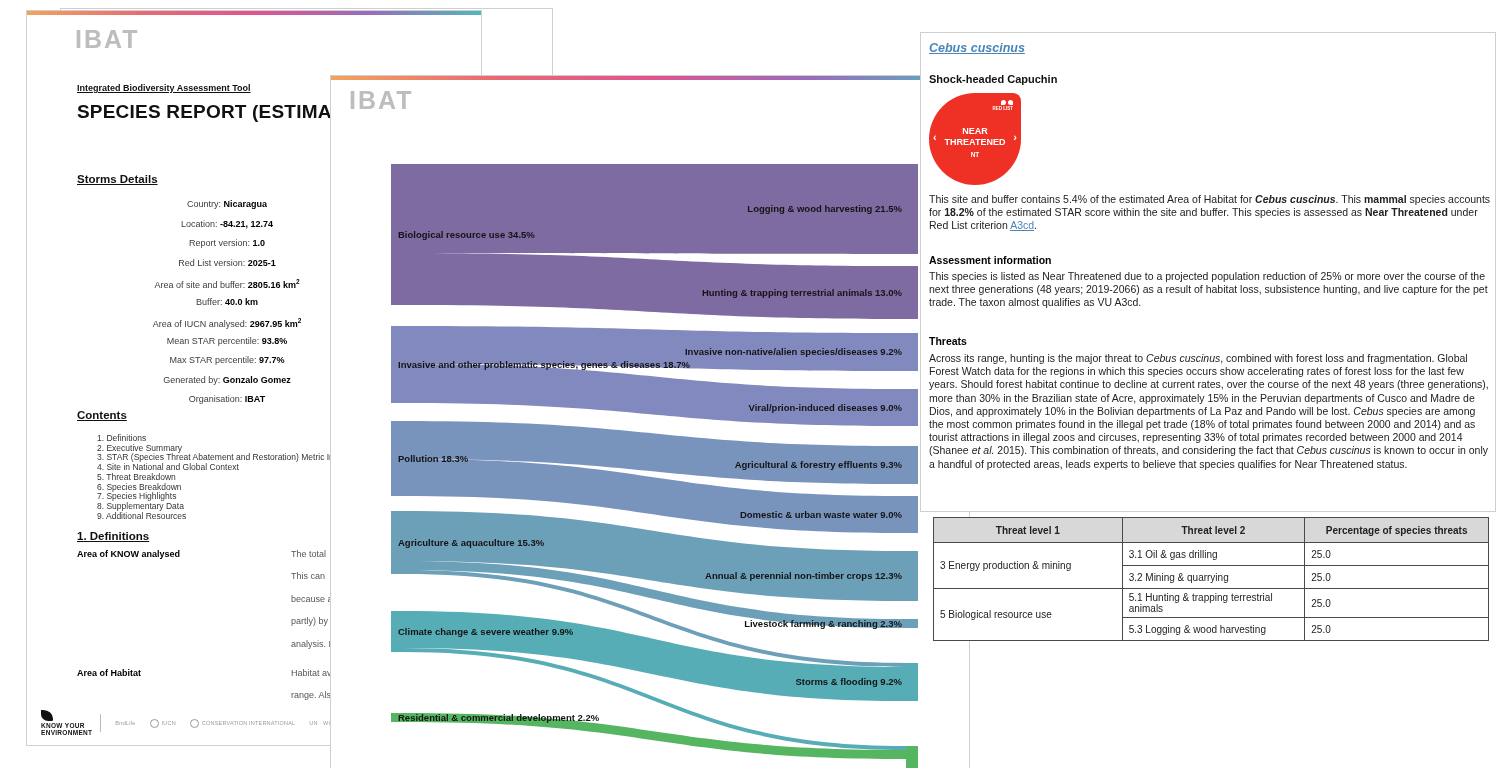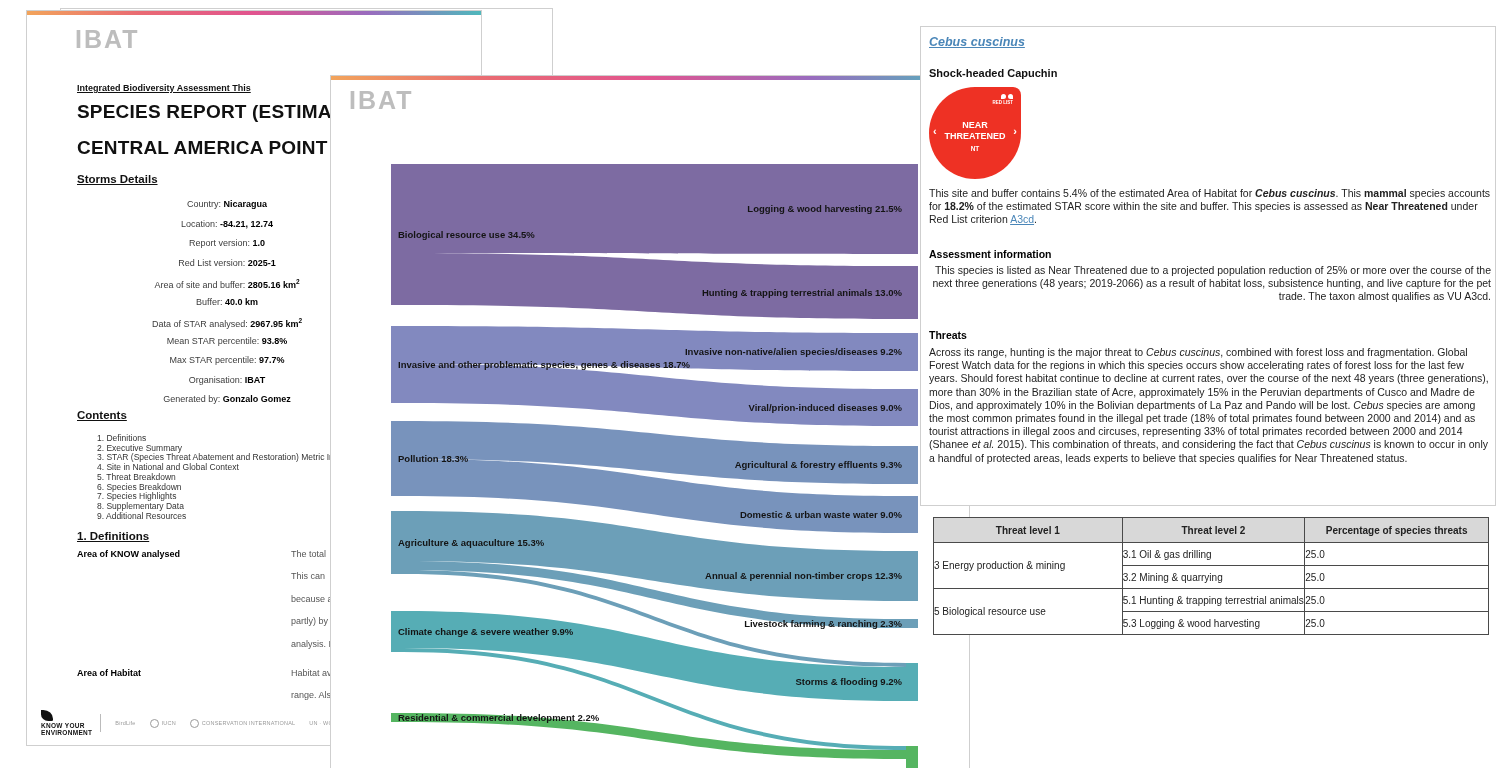--- a/index.html
+++ b/index.html
@@ -35,53 +35,52 @@
   .p3head{font-size:10.5px;font-weight:bold;color:#000;}
   .badge{width:92px;height:92px;background:var(--badge-red);border-radius:46px 8px 46px 46px;
          position:absolute;color:#fff;}
   .badge .line{position:absolute;width:100%;text-align:center;font-weight:bold;}
   .badge .chev{position:absolute;top:38px;font-size:11px;font-weight:bold;}
   .redlist-mini{position:absolute;right:8px;top:7px;text-align:right;font-size:4.5px;font-weight:bold;line-height:5px;color:#fff;}
   .redlist-dots{display:flex;gap:2px;justify-content:flex-end;margin-bottom:1px;}
   .rdot{width:5px;height:5px;background:#fff;border-radius:50% 50% 50% 0;}
   
   .threat-table{border-collapse:collapse;font-size:10px;color:#222;background:#fff;}
-  .threat-table th,.threat-table td{border:1px solid #4a4a4a;padding:3px 0;vertical-align:middle;}
+  .threat-table th,.threat-table td{border:1px solid #4a4a4a;padding:3px 6px;vertical-align:middle;}
   .threat-table th{background:#d8d8d8;font-weight:bold;text-align:center;height:18px;}
   .threat-table td{height:16px;text-align:left;}
   svg text{font-family:"Liberation Sans",sans-serif;}
 </style>
 </head>
 <body>
 
 <div id="canvas" style="--link: #4A86B8; --badge-red: #EE3124;">
 
   <div class="page" style="left:60px;top:8px;width:493px;height:290px;z-index:1;"></div>
 
   <div class="page" style="left:26px;top:10px;width:456px;height:736px;z-index:2;">
     <div class="strip gradstrip" style="background: linear-gradient(90deg, rgb(242, 164, 91), rgb(233, 106, 115), rgb(225, 84, 143), rgb(154, 107, 190), rgb(79, 184, 188));"></div>
     <div class="abs ibat-logo" style="left:48px;top:16px;">IBAT</div>
 
-    <div class="abs tool-label" style="left:50px;top:72px;">Integrated Biodiversity Assessment This</div>
+    <div class="abs tool-label" style="left:50px;top:72px;">Integrated Biodiversity Assessment Tool</div>
     <div class="abs big-title" style="left:50px;top:90px;">SPECIES REPORT (ESTIMATED)</div>
-    <div class="abs big-title" style="left:50px;top:126px;">CENTRAL AMERICA POINT</div>
 
     <div class="abs sec-head" style="left:50px;top:162px;">Storms Details</div>
     <div class="abs" style="left:50px;top:187px;width:300px;">
         <div class="detail-row"><span>Country: </span><span class="val">Nicaragua</span></div>
         <div class="detail-row"><span>Location: </span><span class="val">-84.21, 12.74</span></div>
         <div class="detail-row"><span>Report version: </span><span class="val">1.0</span></div>
         <div class="detail-row"><span>Red List version: </span><span class="val">2025-1</span></div>
         <div class="detail-row"><span>Area of site and buffer: </span><span class="val">2805.16 km<sup>2</sup></span></div>
         <div class="detail-row"><span>Buffer: </span><span class="val">40.0 km</span></div>
-        <div class="detail-row"><span>Data of STAR analysed: </span><span class="val">2967.95 km<sup>2</sup></span></div>
+        <div class="detail-row"><span>Area of IUCN analysed: </span><span class="val">2967.95 km<sup>2</sup></span></div>
         <div class="detail-row"><span>Mean STAR percentile: </span><span class="val">93.8%</span></div>
         <div class="detail-row"><span>Max STAR percentile: </span><span class="val">97.7%</span></div>
+        <div class="detail-row"><span>Generated by: </span><span class="val">Gonzalo Gomez</span></div>
         <div class="detail-row"><span>Organisation: </span><span class="val">IBAT</span></div>
-        <div class="detail-row"><span>Generated by: </span><span class="val">Gonzalo Gomez</span></div>
       </div>
 
     <div class="abs sec-head" style="left:50px;top:398px;">Contents</div>
     <ol class="abs contents-list" style="left:70px;top:423px;width:290px;">
         <li>1. Definitions</li>
         <li>2. Executive Summary</li>
         <li>3. STAR (Species Threat Abatement and Restoration) Metric Int</li>
         <li>4. Site in National and Global Context</li>
         <li>5. Threat Breakdown</li>
         <li>6. Species Breakdown</li>
@@ -182,21 +181,21 @@
         <rect x="575" y="475" width="12" height="50" fill="#6C9FB8"></rect>
         <text x="571" y="503" text-anchor="end" font-size="9.5" font-weight="700" fill="#141414">Annual &amp; perennial non-timber crops 12.3%</text>
         <rect x="575" y="543" width="12" height="9" fill="#6C9FB8"></rect>
         <text x="571" y="550.5" text-anchor="end" font-size="9.5" font-weight="700" fill="#141414">Livestock farming &amp; ranching 2.3%</text>
         <rect x="575" y="587" width="12" height="38" fill="#56ADB5"></rect>
         <text x="571" y="609" text-anchor="end" font-size="9.5" font-weight="700" fill="#141414">Storms &amp; flooding 9.2%</text>
         <rect x="575" y="670" width="12" height="25" fill="#55B561"></rect>
       </svg>
   </div>
 
-  <div class="page" style="left:920px;top:26px;width:576px;height:480px;z-index:4;">
+  <div class="page" style="left:920px;top:32px;width:576px;height:480px;z-index:4;">
     <a class="abs species-link" href="#" style="left:8px;top:8px;">Cebus cuscinus</a>
     <div class="abs common-name" style="left:8px;top:40px;">Shock-headed Capuchin</div>
 
     <div class="badge" style="left:8px;top:60px;">
       <div class="redlist-mini">
         <div class="redlist-dots">
             <span class="rdot"></span>
             <span class="rdot" style="border-radius:50% 50% 0 50%;"></span>
           </div>
         <div>RED LIST</div>
@@ -204,21 +203,21 @@
       <div class="line" style="top:33px;font-size:9px;">NEAR</div>
       <div class="line" style="top:44px;font-size:9px;">THREATENED</div>
       <div class="line" style="top:58px;font-size:6.5px;">NT</div>
       <div class="chev" style="left:4px;">‹</div>
       <div class="chev" style="right:4px;">›</div>
     </div>
 
     <div class="abs para" style="left:8px;top:160px;">This site and buffer contains 5.4% of the estimated Area of Habitat for <span class="b i">Cebus cuscinus</span>. This <span class="b">mammal</span> species accounts for <span class="b">18.2%</span> of the estimated STAR score within the site and buffer. This species is assessed as <span class="b">Near Threatened</span> under Red List criterion <a class="lnk" href="#">A3cd</a>.</div>
 
     <div class="abs p3head" style="left:8px;top:221px;text-align:right;">Assessment information</div>
-    <div class="abs para" style="left:8px;top:237px;text-align:right;">This species is listed as Near Threatened due to a projected population reduction of 25% or more over the course of the next three generations (48 years; 2019-2066) as a result of habitat loss, subsistence hunting, and live capture for the pet trade. The taxon almost qualifies as VU A3cd.</div>
+    <div class="abs para" style="left:8px;top:237px;">This species is listed as Near Threatened due to a projected population reduction of 25% or more over the course of the next three generations (48 years; 2019-2066) as a result of habitat loss, subsistence hunting, and live capture for the pet trade. The taxon almost qualifies as VU A3cd.</div>
 
     <div class="abs p3head" style="left:8px;top:302px;">Threats</div>
     <div class="abs para" style="left:8px;top:319px;">Across its range, hunting is the major threat to <span class="i">Cebus cuscinus</span>, combined with forest loss and fragmentation. Global Forest Watch data for the regions in which this species occurs show accelerating rates of forest loss for the last few years. Should forest habitat continue to decline at current rates, over the course of the next 48 years (three generations), more than 30% in the Brazilian state of Acre, approximately 15% in the Peruvian departments of Cusco and Madre de Dios, and approximately 10% in the Bolivian departments of La Paz and Pando will be lost. <span class="i">Cebus</span> species are among the most common primates found in the illegal pet trade (18% of total primates found between 2000 and 2014) and as tourist attractions in illegal zoos and circuses, representing 33% of total primates recorded between 2000 and 2014 (Shanee <span class="i">et al.</span> 2015). This combination of threats, and considering the fact that <span class="i">Cebus cuscinus</span> is known to occur in only a handful of protected areas, leads experts to believe that species qualifies for Near Threatened status.</div>
   </div>
 
   <table class="threat-table abs" style="left:933px;top:517px;width:556px;z-index:5;">
     <colgroup>
         <col style="width:189px">
         <col style="width:183px">
         <col style="width:184px">

